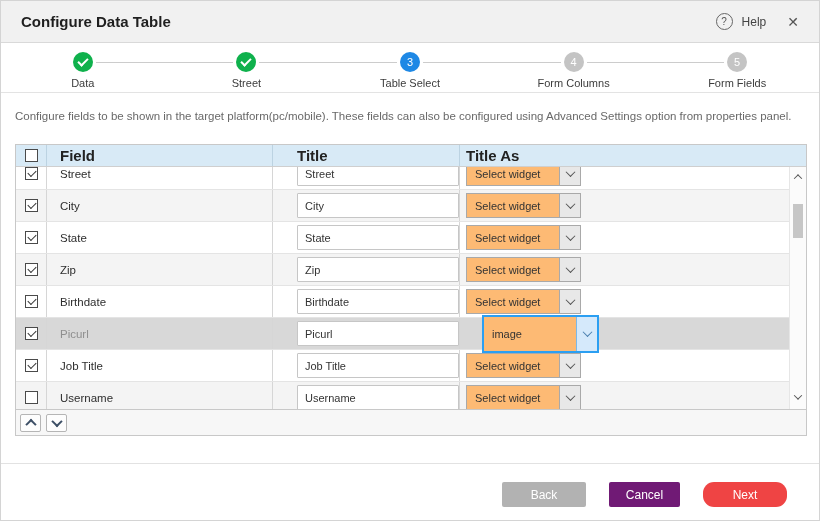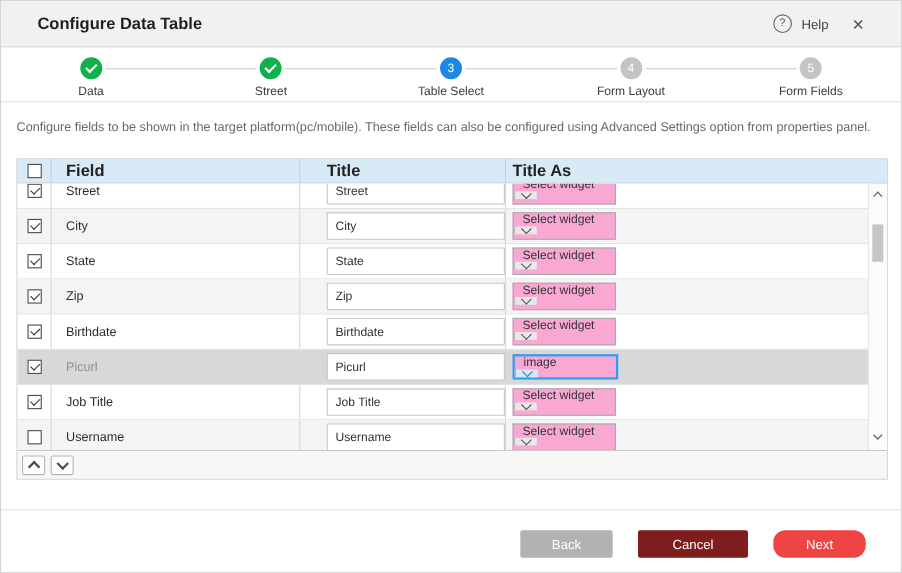--- a/index.html
+++ b/index.html
@@ -1,21 +1,21 @@
 <!DOCTYPE html>
 <html><head>
 <meta charset="utf-8">
 <style>
   html,body{margin:0;padding:0;background:#e9e9e9;}
   .app{width:820px;height:521px;box-sizing:border-box;position:relative;background:#fff;
        border:1px solid #d4d4d4;overflow:hidden;font-family:"Liberation Sans",sans-serif;color:#333;}
 
   
   .titlebar{height:42px;box-sizing:border-box;background:#f1f1f1;border-bottom:1px solid #d9d9d9;
-            display:flex;align-items:center;padding:0 33px;}
+            display:flex;align-items:center;padding:0 20px;}
   .title{font-size:15px;font-weight:bold;color:#1f1f1f;flex:1;}
   .tb-right{display:flex;align-items:center;gap:9px;}
   .help-circle{width:15px;height:15px;border:1px solid #666;border-radius:50%;display:flex;
                align-items:center;justify-content:center;font-size:10px;color:#555;}
   .help-label{font-size:12px;color:#444;margin-right:12px;}
   .close-x{font-size:14px;color:#555;cursor:pointer;}
 
   
   .stepper{height:50px;box-sizing:border-box;border-bottom:1px solid #e3e3e3;display:flex;}
   .step{flex:1;position:relative;display:flex;flex-direction:column;align-items:center;padding-top:9px;}
@@ -55,25 +55,25 @@
   .trow.selected .field-label{color:#8f8f8f;}
 
   .checkbox{width:13px;height:13px;box-sizing:border-box;border:1px solid #4a4a4a;background:#fff;
             position:relative;cursor:pointer;}
   .checkbox.on::after{content:"";position:absolute;left:2px;top:2px;width:7px;height:4px;
             border-left:1.5px solid #333;border-bottom:1.5px solid #333;transform:rotate(-45deg);}
 
   .title-input{width:172px;height:25px;box-sizing:border-box;border:1px solid #c6c6c6;border-radius:1px;
                font-size:11px;color:#333;padding:0 7px;font-family:"Liberation Sans",sans-serif;background:#fff;}
 
-  .select{display:flex;height:25px;box-sizing:border-box;border:1px solid #a9a9a9;background:#f9a8d4;cursor:pointer;flex-direction:column;}
+  .select{display:flex;height:25px;box-sizing:border-box;border:1px solid #a9a9a9;background:#fdba74;cursor:pointer;}
   .sel-text{width:84px;display:flex;align-items:center;padding-left:8px;font-size:11px;color:#333;}
   .sel-btn{width:20px;border-left:1px solid #a9a9a9;background:#e8e8e8;display:flex;align-items:center;
            justify-content:center;}
-  .select.focused{border:2px solid #2b9ff2;height:23px;margin:-1px 0;justify-content:space-between;}
+  .select.focused{border:2px solid #2b9ff2;height:38px;margin:-1px 16px;justify-content:space-between;}
   .select.focused .sel-btn{background:#d5e9fb;border-left-color:#7db9e8;}
 
   .chev{display:inline-block;width:6px;height:6px;border-left:1.5px solid #555;border-bottom:1.5px solid #555;}
   .chev.down{transform:rotate(-45deg) translate(1px,-1px);}
   .chev.up{transform:rotate(135deg) translate(1px,-1px);}
   .select.focused .chev{border-color:#4a7fae;}
 
   
   .vscroll{position:absolute;top:0;right:0;bottom:0;width:17px;box-sizing:border-box;background:#fbfbfb;
            border-left:1px solid #e6e6e6;display:flex;flex-direction:column;align-items:center;}
@@ -89,21 +89,21 @@
             background:#fdfdfd;display:flex;align-items:center;justify-content:center;cursor:pointer;}
   .move-btn .chev{border-color:#3d4f66;border-width:2px;width:6px;height:6px;}
 
   
   .divider{margin-top:27px;border-top:1px solid #e2e2e2;height:0;}
   .btnrow{margin-top:18px;display:flex;justify-content:flex-end;gap:23px;padding-right:32px;}
   .btn{width:84px;height:25px;box-sizing:border-box;border:none;border-radius:2px;color:#fff;
        font-size:12px;font-family:"Liberation Sans",sans-serif;display:flex;align-items:center;
        justify-content:center;cursor:pointer;}
   .btn-back{background:#b2b2b2;}
-  .btn-cancel{background:#7f1d1d;width:100px;}
+  .btn-cancel{background:#701a75;width:71px;}
   .btn-next{background:#ef4444;border-radius:11px;}
 </style>
 </head>
 <body>
 
 <div class="app">
 
   <div class="titlebar">
     <div class="title">Configure Data Table</div>
     <div class="tb-right">
@@ -125,21 +125,21 @@
           <span class="check-mark"></span>
         </span>
       <span class="step-label">Street</span>
     </div>
     <div class="step">
       <span class="circle active">3</span>
       <span class="step-label">Table Select</span>
     </div>
     <div class="step">
       <span class="circle pending">4</span>
-      <span class="step-label">Form Layout</span>
+      <span class="step-label">Form Columns</span>
     </div>
     <div class="step">
       <span class="circle pending">5</span>
       <span class="step-label">Form Fields</span>
     </div>
   </div>
 
   <div class="desc">Configure fields to be shown in the target platform(pc/mobile). These fields can also be configured using Advanced Settings option from properties panel.</div>
 
   <div class="dtable">

